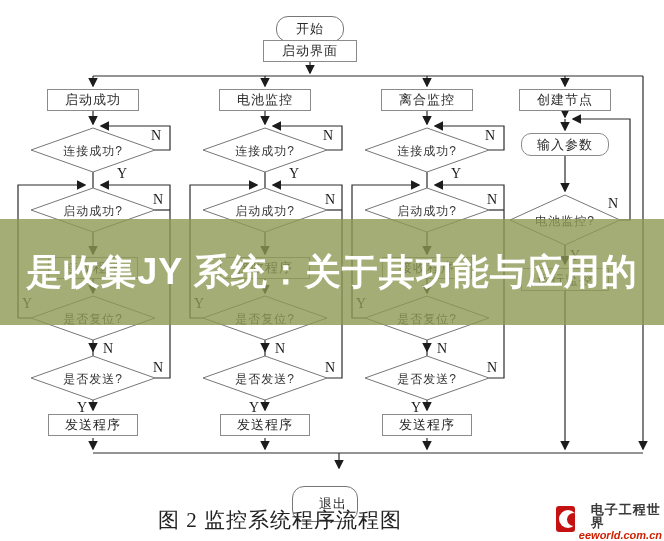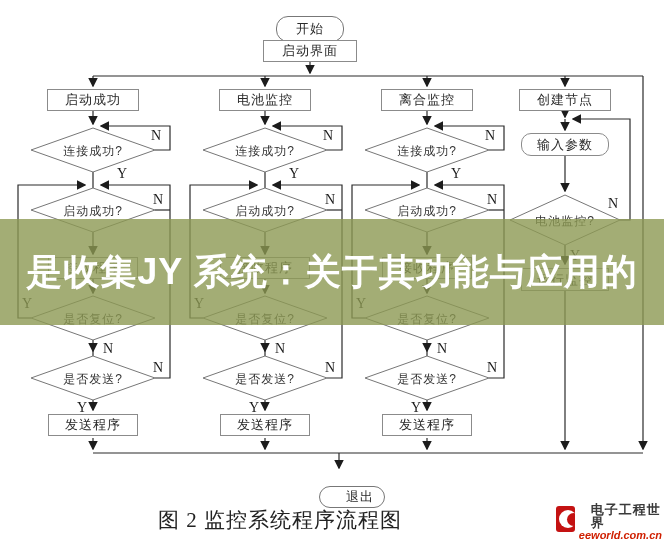--- a/index.html
+++ b/index.html
@@ -180,21 +180,21 @@
 <div class="yn" style="left:487px;top:360px;">N</div>
 <div class="yn" style="left:411px;top:400px;">Y</div>
 
 <div class="node" style="left:519px;top:89px;width:92px;height:22px;">创建节点</div>
 <div class="node" style="left:521px;top:133px;width:88px;height:23px;border-radius:10px;">输入参数</div>
 <div class="dtext" style="left:503px;top:213px;">电池监控?</div>
 <div class="node" style="left:521px;top:268px;width:88px;height:23px;">运行监控</div>
 <div class="yn" style="left:608px;top:196px;">N</div>
 <div class="yn" style="left:570px;top:248px;">Y</div>
 
-<div class="node rounded" style="left:319px;top:474px;width:66px;height:22px;padding-left:16px;">退出</div>
+<div class="node rounded" style="left:292px;top:474px;width:66px;height:36px;padding-left:16px;">退出</div>
 
 <div class="banner">
   <div class="l1">是收集JY 系统：关于其功能与应用的</div>
 </div>
 
 <div class="caption">图 2 监控系统程序流程图</div>
 
 <div class="logo">
   <div class="logo-sq">
     <div class="logo-moon1"></div>

